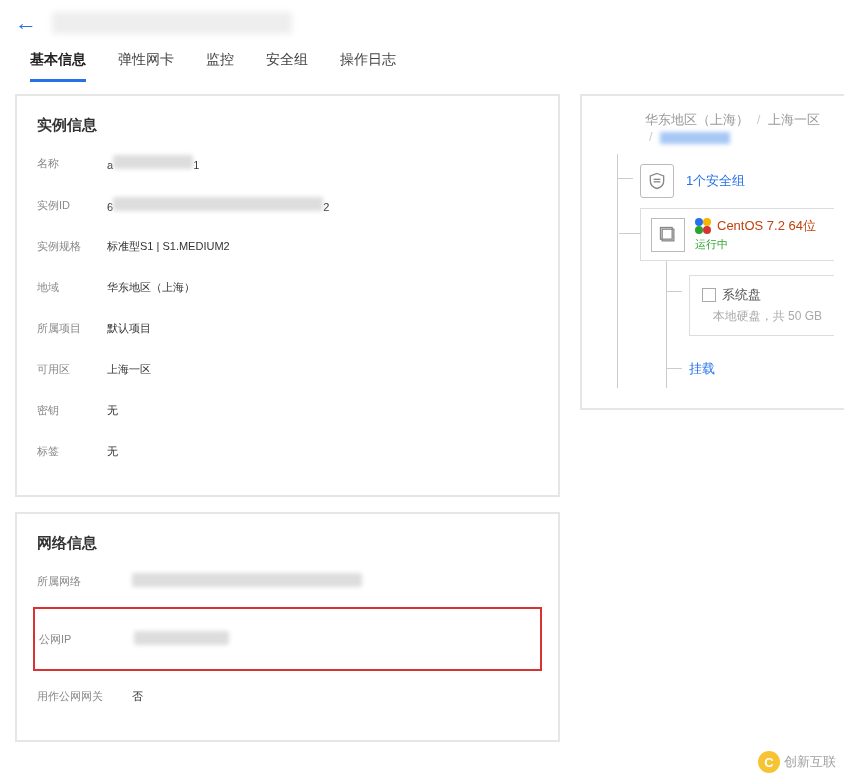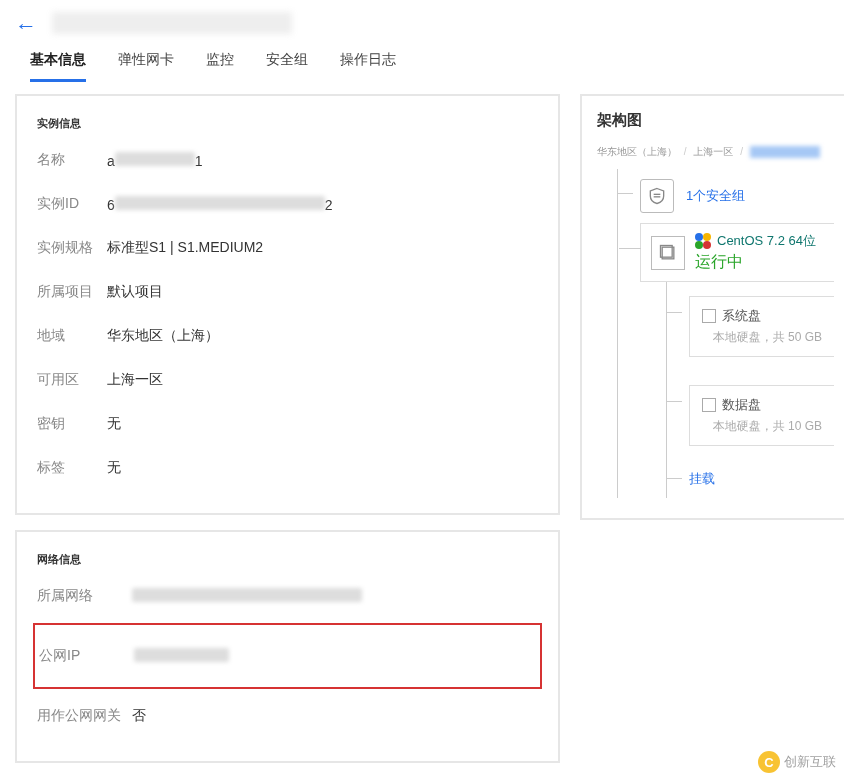--- a/index.html
+++ b/index.html
@@ -51,28 +51,28 @@
 }
 .left-col { width: 545px; display: flex; flex-direction: column; gap: 15px; }
 .right-col { flex: 1; }
 .panel {
   border: 2px solid #e6e6e6;
   background: #fff;
   padding: 20px 20px 10px;
 }
 .panel-title {
   font-weight: 700;
-  font-size: 11px;
+  font-size: 15px;
   margin-bottom: 20px;
 }
 .row {
   display: flex;
   align-items: center;
   margin-bottom: 26px;
-  font-size: 14px;
+  font-size: 11px;
 }
 .row .label {
   width: 70px;
   color: #888;
   flex-shrink: 0;
 }
 .row .value {
   color: #333;
 }
 .blur-val {
@@ -95,23 +95,24 @@
   border: 2px solid #e6e6e6;
   border-right: none;
   padding: 15px 10px 20px 15px;
 }
 .arch-title {
   font-weight: 700;
   font-size: 15px;
   margin-bottom: 15px;
 }
 .breadcrumb {
-  font-size: 10px;
+  font-size: 13px;
   color: #999;
   margin-bottom: 10px;
+  margin-left: 48px;
 }
 .breadcrumb .sep { color: #ccc; margin: 0 4px; }
 .bc-blur {
   display: inline-block;
   width: 70px;
   height: 12px;
   background: #a6c8f5;
   filter: blur(2px);
   vertical-align: middle;
 }
@@ -158,22 +159,22 @@
 }
 .os-node::before {
   content: "";
   position: absolute;
   left: -22px;
   top: 24px;
   width: 22px;
   border-top: 1px solid #ccc;
 }
 .os-info { font-size: 13px; }
-.os-name { color: #0f766e; }
-.os-status { color: #2aa52a; font-size: 16px; margin-top: 2px; }
+.os-name { color: #c2410c; }
+.os-status { color: #2aa52a; font-size: 11px; margin-top: 2px; }
 .os-icon-variant {
   width: 34px; height: 34px;
   border: 1.5px solid #bbb;
   background:#fff;
   display:flex; align-items:center; justify-content:center;
 }
 .disk-subtree {
   margin-left: 48px;
   border-left: 1px solid #ccc;
 }
@@ -280,27 +281,27 @@
           <span>6</span><span class="blur-val" style="width:210px;"></span><span>2</span>
         </div>
       </div>
 
       <div class="row">
         <div class="label">实例规格</div>
         <div class="value">标准型S1 | S1.MEDIUM2</div>
       </div>
 
       <div class="row">
+        <div class="label">地域</div>
+        <div class="value">华东地区（上海）</div>
+      </div>
+
+      <div class="row">
         <div class="label">所属项目</div>
         <div class="value">默认项目</div>
-      </div>
-
-      <div class="row">
-        <div class="label">地域</div>
-        <div class="value">华东地区（上海）</div>
       </div>
 
       <div class="row">
         <div class="label">可用区</div>
         <div class="value">上海一区</div>
       </div>
 
       <div class="row">
         <div class="label">密钥</div>
         <div class="value">无</div>
@@ -332,21 +333,20 @@
       <div class="row">
         <div class="label" style="width:95px">用作公网网关</div>
         <div class="value">否</div>
       </div>
     </div>
 
   </div>
 
   <div class="right-col">
     <div class="arch-panel">
-      <div class="arch-title">架构图</div>
 
       <div class="breadcrumb">
         <span>华东地区（上海）</span>
         <span class="sep">/</span>
         <span>上海一区</span>
         <span class="sep">/</span>
         <span class="bc-blur"></span>
       </div>
 
       <div class="tree">
@@ -388,29 +388,20 @@
           <div class="disk-node">
             <div class="disk-card">
               <div class="disk-head">
                 <span class="box-icon"></span>
                 <span>系统盘</span>
               </div>
               <div class="disk-sub">本地硬盘，共 50 GB</div>
             </div>
           </div>
 
-          <div class="disk-node">
-            <div class="disk-card">
-              <div class="disk-head">
-                <span class="box-icon"></span>
-                <span>数据盘</span>
-              </div>
-              <div class="disk-sub">本地硬盘，共 10 GB</div>
-            </div>
-          </div>
 
           <span class="mount-link">挂载</span>
         </div>
 
       </div>
     </div>
   </div>
 </div>
 
 <div class="watermark">

